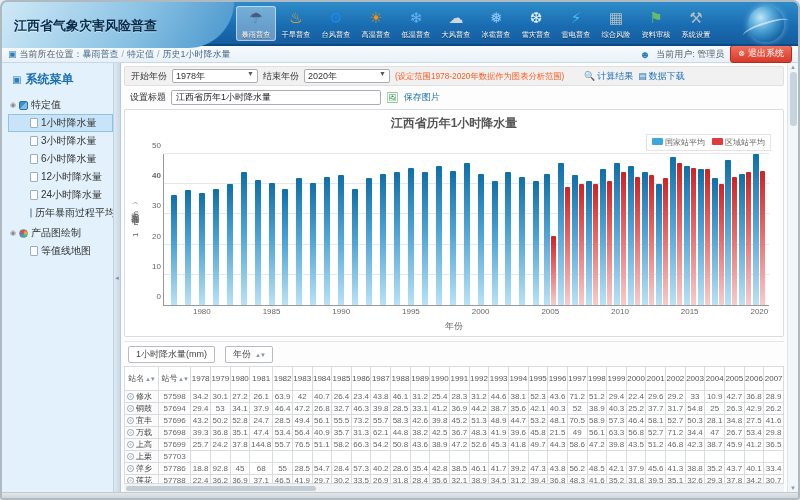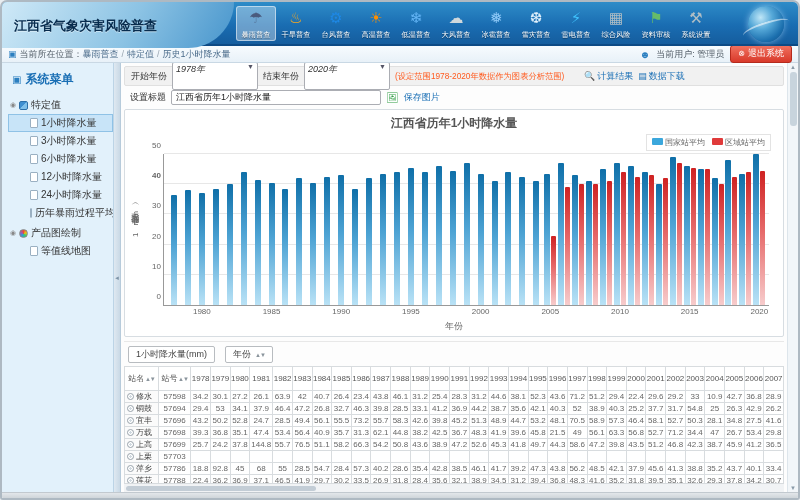--- a/index.html
+++ b/index.html
@@ -60,22 +60,22 @@
   .doc-ico { width:8px; height:10px; border:1px solid #9ab0c2; background:#fff; display:inline-block; border-radius:1px; }
 
   .splitter { width:7px; flex:0 0 7px; background:linear-gradient(90deg,#dfe9f1,#c9d9e6); border-right:1px solid #b7cbdb;
     display:flex; align-items:center; justify-content:center; color:#7d93a6; font-size:7px; cursor:pointer;}
 
   .main { flex:1; display:flex; flex-direction:column; overflow:hidden; background:#fdfdfd; padding:3px 3px 0 3px; }
 
   
   .filter-row1 { height:20px; flex:0 0 20px; background:#f1f1f1; border:1px solid #e0e0e0; border-radius:2px;
     display:flex; align-items:center; gap:5px; padding:6px 6px; font-size:9px; color:#333; }
-  .sel { background:#fff; border:1px solid #abadb3; border-radius:2px; width:86px; height:28px;
-    display:flex; align-items:flex-start; justify-content:space-between; padding:0 3px; cursor:pointer;font-style:italic; }
+  .sel { background:#fff; border:1px solid #abadb3; border-radius:2px; width:86px; height:14px;
+    display:flex; align-items:flex-start; justify-content:space-between; padding:0 3px; cursor:pointer; }
   .sel .arr { color:#556; font-size:7px; }
   .range-note { color:#ff5a1e; transform:scale(.92); transform-origin:left center; white-space:nowrap; }
   .link-btn { color:#1a6fb5; display:flex; align-items:center; gap:2px; cursor:pointer; white-space:nowrap;}
   .link-btn .ic { font-size:9px; }
   .filter-row2 { height:22px; flex:0 0 22px; display:flex; align-items:center; gap:5px; padding:0 6px; font-size:9px; color:#333;}
   .title-input { width:210px; height:15px; border:1px solid #abadb3; border-radius:2px; font-size:9px; padding:0 4px;
     font-family:"Liberation Sans","DejaVu Sans",sans-serif; color:#222;}
   .img-ico { color:#2f9e44; font-size:10px; }
 
   

